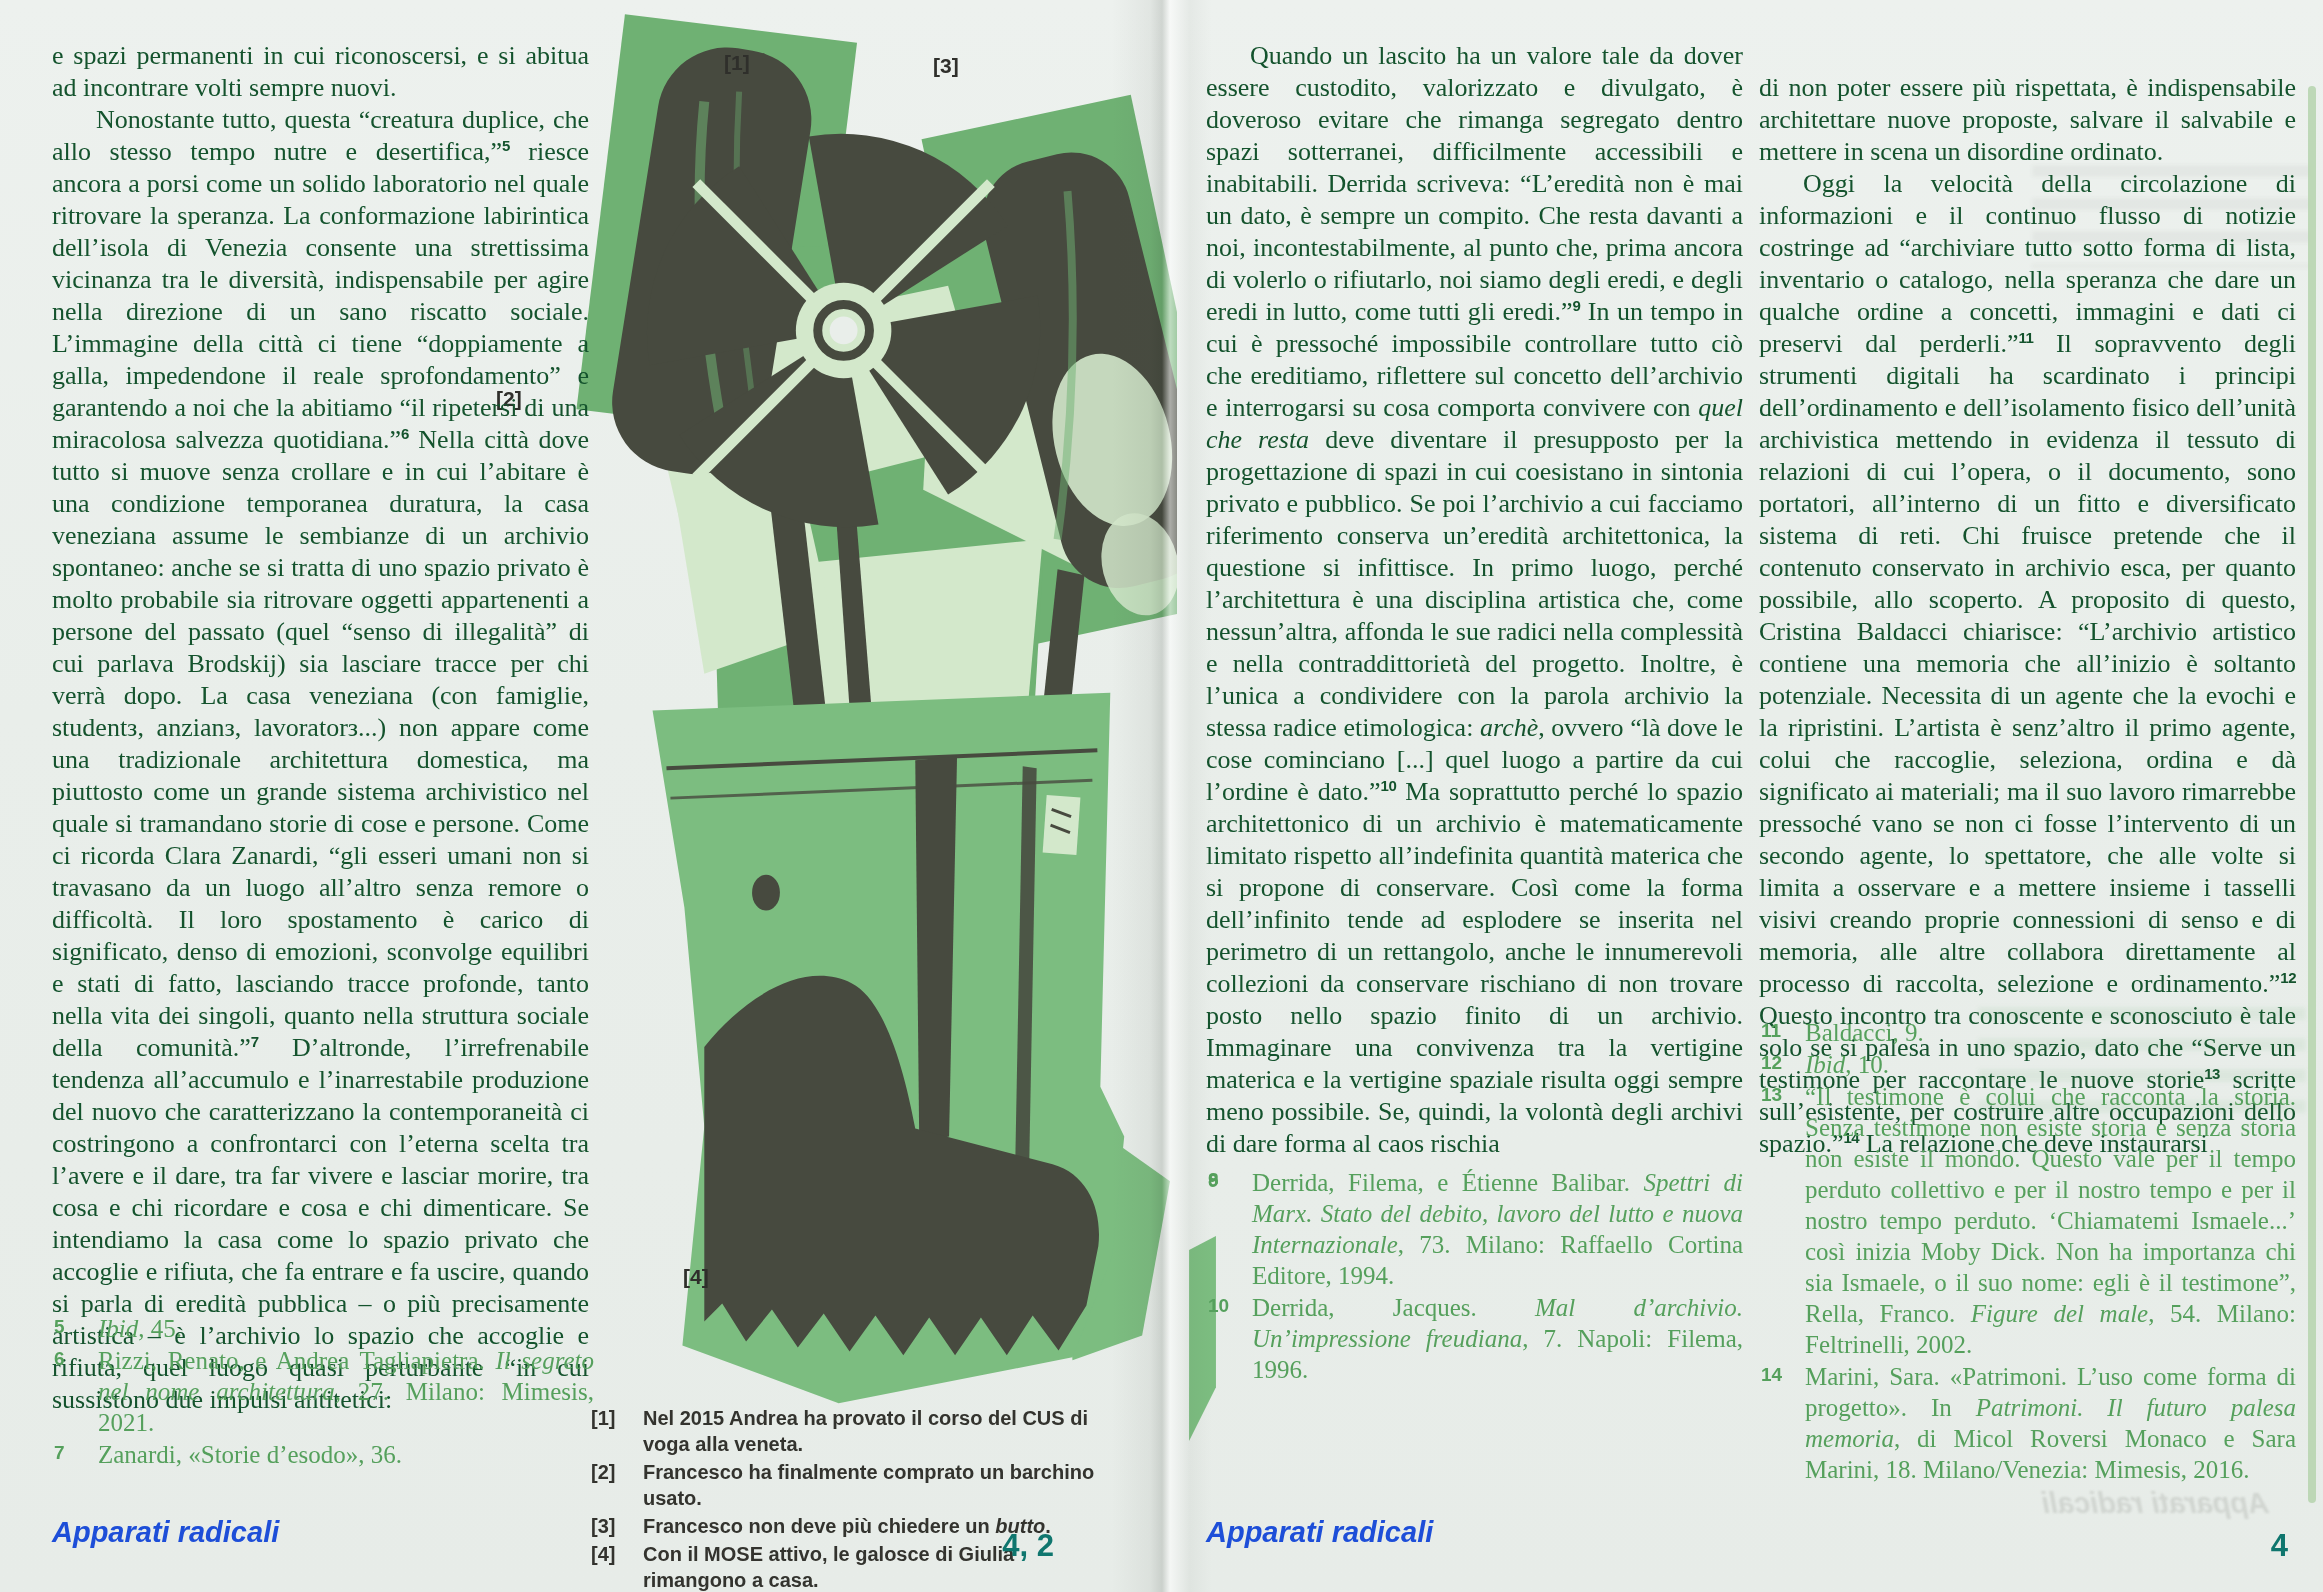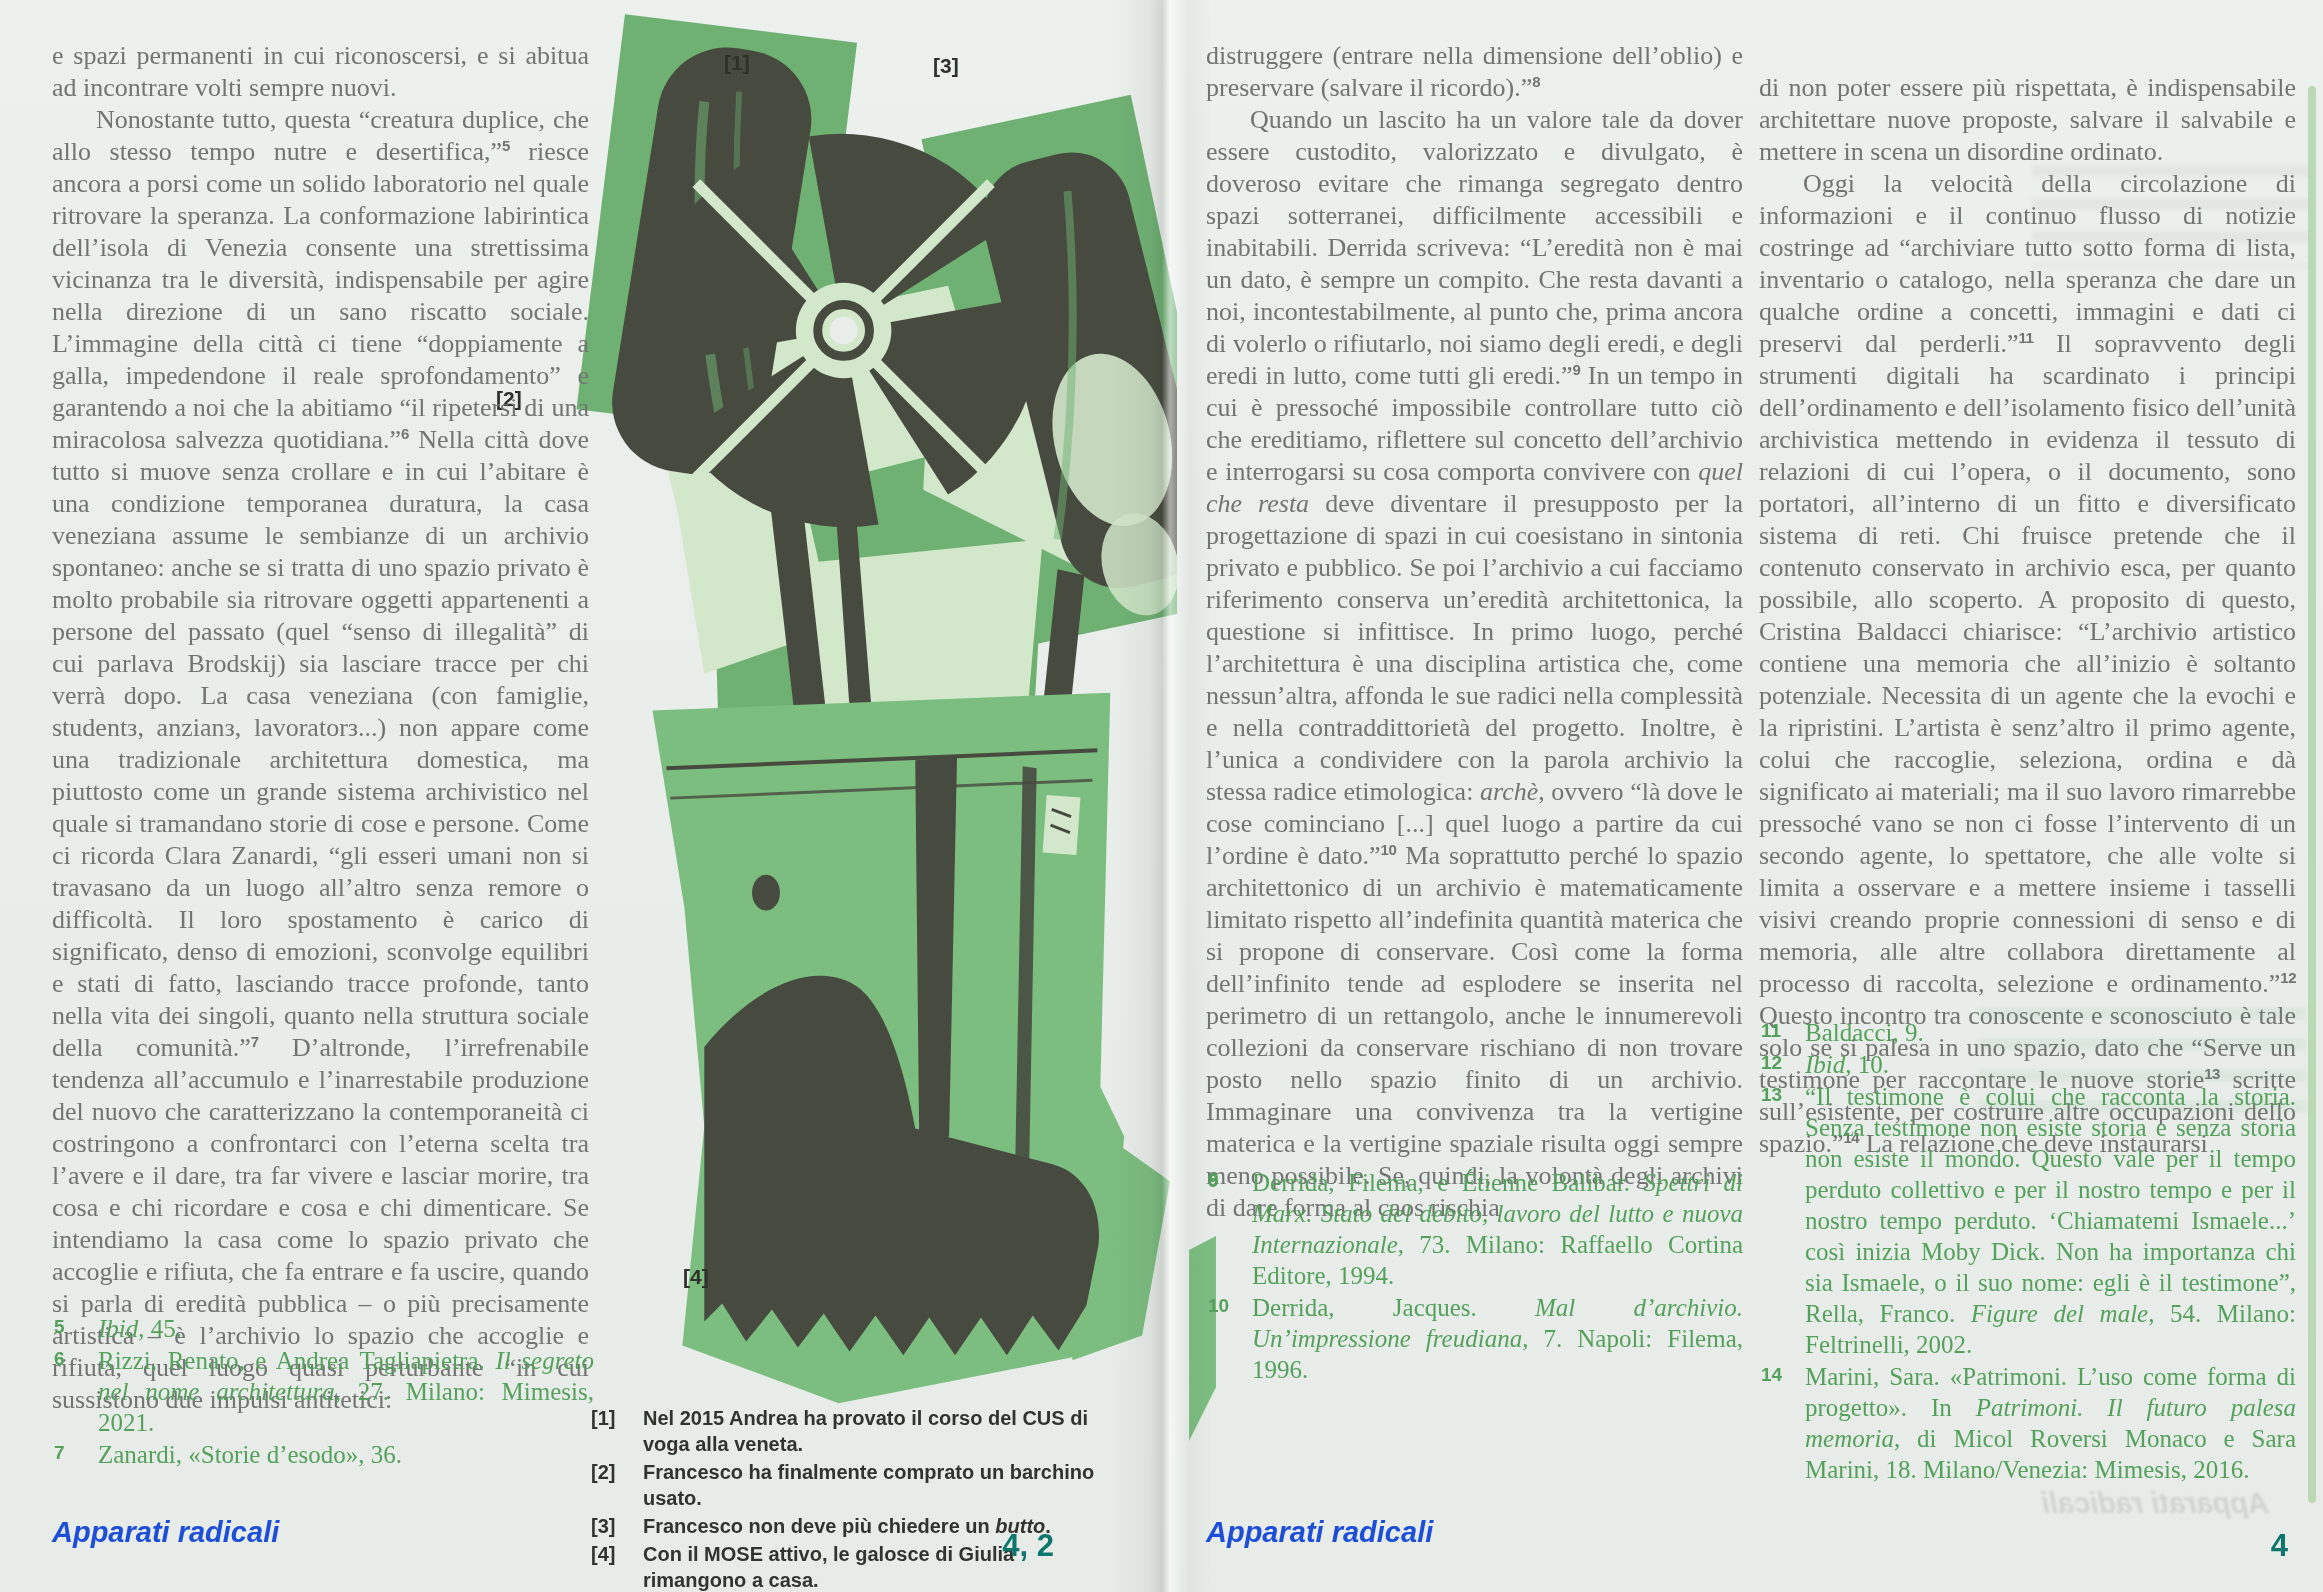--- a/index.html
+++ b/index.html
@@ -5,21 +5,21 @@
   html,body{margin:0;padding:0;}
   body{
     width:2323px;height:1592px;position:relative;overflow:hidden;
     background:linear-gradient(180deg,#edf1ee 0%,#e9eeea 45%,#e7ece8 100%);
     font-family:"Liberation Serif", serif;
   }
   .abs{position:absolute;}
   
   .bodytext{
     font:26px/32px "Liberation Serif", serif;
-    color:#737373;text-align:justify;hyphens:auto;-webkit-hyphens:auto;
+    color:#14532d;text-align:justify;hyphens:auto;-webkit-hyphens:auto;
   }
   .bodytext p{margin:0;}
   .bodytext p.indent{text-indent:44px;}
   sup{
     font:700 15px/0 "Liberation Sans", sans-serif;
     vertical-align:9px;letter-spacing:-0.5px;
   }
   .it{font-style:italic;}
   
   .fnblock{display:flex;flex-direction:column;gap:1px;}
@@ -165,21 +165,20 @@
   <div class="abs page-num" style="left:925px;top:1514px;width:129px;text-align:right;">4, 2</div>
 </div>
 
 <div class="abs" style="left:1161px;top:0;width:1162px;height:1592px;">
 
   <svg class="abs" style="left:28px;top:1236px;" width="30" height="211" viewBox="0 0 30 212" aria-hidden="true">
     <polygon points="0,14 27,0 27,152 0,206" fill="#7cbd80"></polygon>
   </svg>
 
   <div class="abs bodytext" style="left:45px;top:40px;width:537px;">
-    <p><span>distruggere (entrare nella dimensione dell’oblio) e preservare (salvare il ricordo).”</span><sup>8</sup></p>
     <p class="indent"><span>Quando un lascito ha un valore tale da dover essere custodito, valorizzato e divulgato, è doveroso evitare che rimanga segregato dentro spazi sotterranei, difficilmente accessibili e inabitabili. Derrida scriveva: “L’eredità non è mai un dato, è sempre un compito. Che resta davanti a noi, incontestabilmente, al punto che, prima ancora di volerlo o rifiutarlo, noi siamo degli eredi, e degli eredi in lutto, come tutti gli eredi.”</span><sup>9</sup><span> In un tempo in cui è pressoché impossibile controllare tutto ciò che ereditiamo, riflettere sul concetto dell’archivio e interrogarsi su cosa comporta convivere con </span><span class="it">quel che resta</span><span> deve diventare il presupposto per la progettazione di spazi in cui coesistano in sintonia privato e pubblico. Se poi l’archivio a cui facciamo riferimento conserva un’eredità architettonica, la questione si infittisce. In primo luogo, perché l’architettura è una disciplina artistica che, come nessun’altra, affonda le sue radici nella complessità e nella contraddittorietà del progetto. Inoltre, è l’unica a condividere con la parola archivio la stessa radice etimologica: </span><span class="it">archè</span><span>, ovvero “là dove le cose cominciano [...] quel luogo a partire da cui l’ordine è dato.”</span><sup>10</sup><span> Ma soprattutto perché lo spazio architettonico di un archivio è matematicamente limitato rispetto all’indefinita quantità materica che si propone di conservare. Così come la forma dell’infinito tende ad esplodere se inserita nel perimetro di un rettangolo, anche le innumerevoli collezioni da conservare rischiano di non trovare posto nello spazio finito di un archivio. Immaginare una convivenza tra la vertigine materica e la vertigine spaziale risulta oggi sempre meno possibile. Se, quindi, la volontà degli archivi di dare forma al caos rischia</span></p>
   </div>
 
   <div class="abs fnblock" style="left:45px;top:1166px;width:537px;">
     <div class="fn">
       <span class="fn-num">8</span>
     </div>
     <div class="fn">
       <span class="fn-num">9</span>
       <span><span>Derrida, Filema, e Étienne Balibar. </span><span class="it">Spettri di Marx. Stato del debito, lavoro del lutto e nuova Internazionale</span><span>, 73. Milano: Raffaello Cortina Editore, 1994.</span></span>

